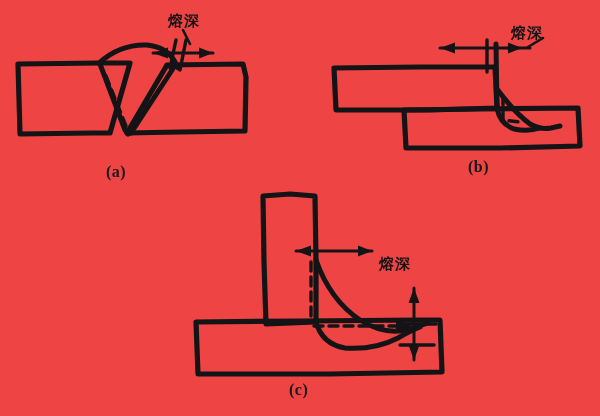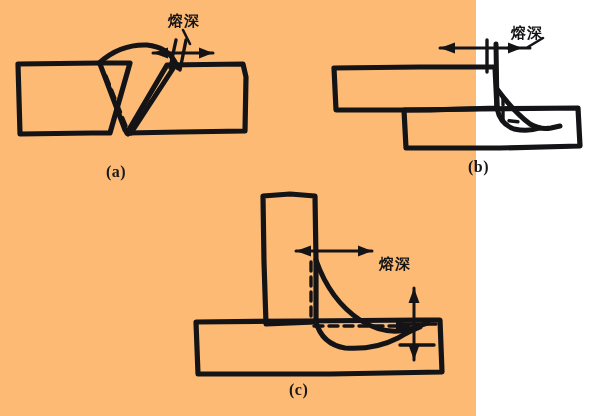--- a/index.html
+++ b/index.html
@@ -8,23 +8,23 @@
   }
   body {
     width: 600px;
     height: 416px;
     background: #ffffff;
     font-family: "Liberation Serif", "DejaVu Serif", serif;
     overflow: hidden;
   }
   #figure-root {
     position: relative;
-    width: 476px;
+    width: 600px;
     height: 416px;
-    background: #fdba74;
+    background: #ef4444;
   }
   #figure-svg {
     position: absolute;
     left: 0;
     top: 0;
     width: 600px;
     height: 416px;
     display: block;
   }
   .panel-caption {

